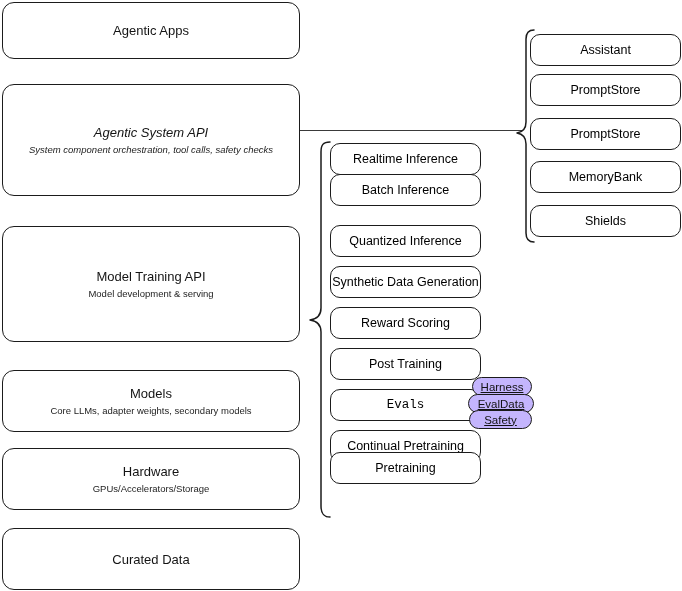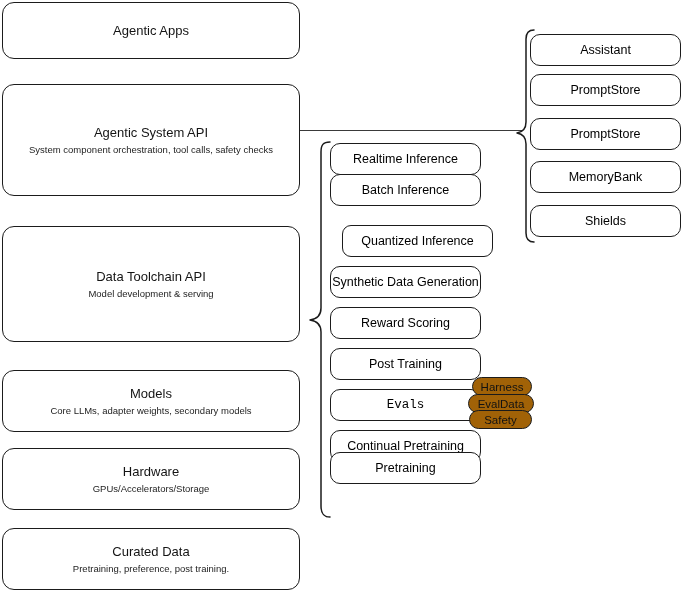--- a/index.html
+++ b/index.html
@@ -51,84 +51,84 @@
     justify-content: center;
     font-size: 12.5px;
     color: #000000;
     white-space: nowrap;
   }
   .pill {
     position: absolute;
     box-sizing: border-box;
     border: 1.3px solid #1b1b1b;
     border-radius: 999px;
-    background: #a16207;
+    background: #c4b5fd;
     display: flex;
     align-items: center;
     justify-content: center;
     font-size: 11.5px;
     color: #121212;
     white-space: nowrap;
     z-index: 5;
+    text-decoration: underline;
   }
   .connector {
     position: absolute;
     background: #3a3a3a;
   }
   .brace {
     position: absolute;
     pointer-events: none;
   }
   .brace svg { display: block; }
 </style>
 </head>
 <body>
 
 <div id="canvas">
 
   <div class="node" style="left:2px; top:2px; width:298px; height:57px;">
     <div class="title">Agentic Apps</div>
   </div>
 
-  <div class="node" style="left:2px; top:84px; width:298px; height:112px;">
+  <div class="node" style="left:2px; top:84px; width:298px; height:112px;font-style:italic;">
     <div class="title">Agentic System API</div>
     <div class="subtitle">System component orchestration, tool calls, safety checks</div>
   </div>
 
   <div class="node" style="left:2px; top:226px; width:298px; height:116px;">
-    <div class="title">Data Toolchain API</div>
+    <div class="title">Model Training API</div>
     <div class="subtitle">Model development &amp; serving</div>
   </div>
 
   <div class="node" style="left:2px; top:370px; width:298px; height:62px;align-items:center;">
     <div class="title">Models</div>
     <div class="subtitle">Core LLMs, adapter weights, secondary models</div>
   </div>
 
   <div class="node" style="left:2px; top:448px; width:298px; height:62px;">
     <div class="title">Hardware</div>
     <div class="subtitle">GPUs/Accelerators/Storage</div>
   </div>
 
   <div class="node" style="left:2px; top:528px; width:298px; height:62px;">
     <div class="title">Curated Data</div>
-    <div class="subtitle">Pretraining, preference, post training.</div>
   </div>
 
   <div class="connector" style="left:300px; top:130px; width:222px; height:1.4px;"></div>
 
   <div class="brace" style="left:306px; top:140px;">
     <svg width="26" height="380" viewBox="0 0 26 380" fill="none">
       <path d="M24 2 C17 2 15 5 15 12 L15 168 C15 175 11 179 4 180 C11 181 15 185 15 192 L15 366 C15 373 17 377 24 377" stroke="#1b1b1b" stroke-width="1.5" fill="none" stroke-linecap="round" stroke-linejoin="round"></path>
     </svg>
   </div>
 
   <div class="stack-node" style="left:330px; top:143px; width:151px; height:32px;">Realtime Inference</div>
   <div class="stack-node" style="left:330px; top:174px; width:151px; height:32px;">Batch Inference</div>
-  <div class="stack-node" style="left:342px; top:225px; width:151px; height:32px;border-radius:9px;">Quantized Inference</div>
+  <div class="stack-node" style="left:330px; top:225px; width:151px; height:32px;">Quantized Inference</div>
   <div class="stack-node" style="left:330px; top:266px; width:151px; height:32px;">Synthetic Data Generation</div>
   <div class="stack-node" style="left:330px; top:307px; width:151px; height:32px;">Reward Scoring</div>
   <div class="stack-node" style="left:330px; top:348px; width:151px; height:32px;">Post Training</div>
   <div class="stack-node" style="left:330px; top:389px; width:151px; height:32px;font-family:Liberation Mono, monospace;">Evals</div>
   <div class="stack-node" style="left:330px; top:430px; width:151px; height:32px;">Continual Pretraining</div>
   <div class="stack-node" style="left:330px; top:452px; width:151px; height:32px;">Pretraining</div>
 
   <div class="pill" style="left:472px; top:377px; width:60px; height:19px;">Harness</div>
   <div class="pill" style="left:468px; top:394px; width:66px; height:19px;">EvalData</div>
   <div class="pill" style="left:469px; top:410px; width:63px; height:19px;">Safety</div>

